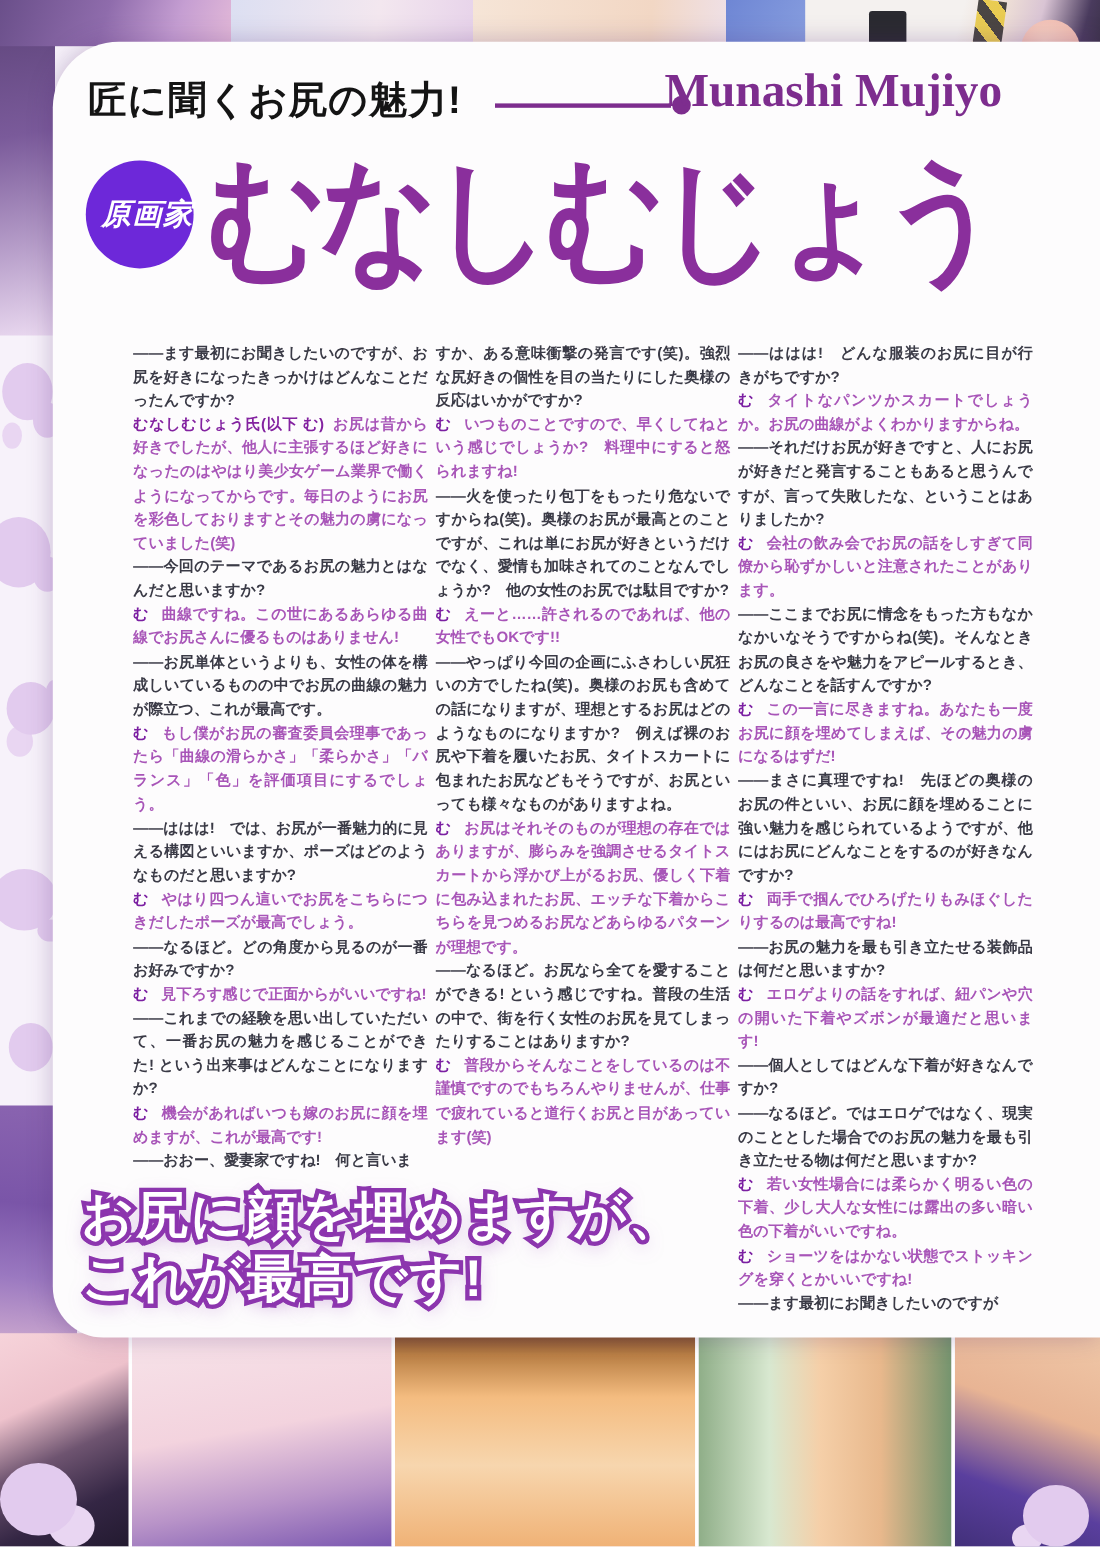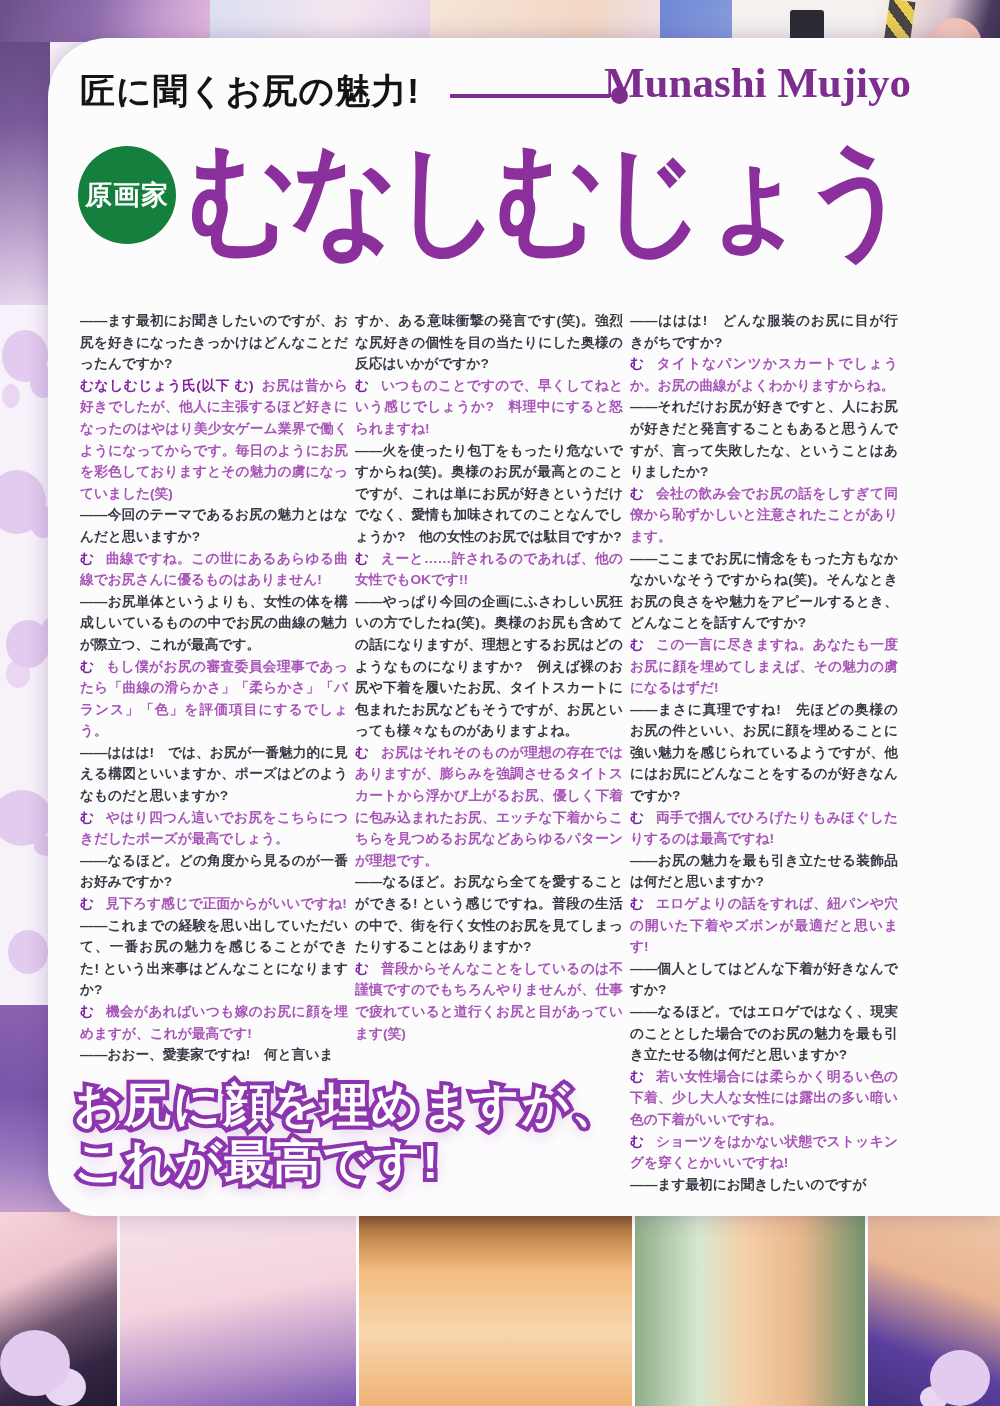--- a/index.html
+++ b/index.html
@@ -47,29 +47,29 @@
     position:absolute;left:48px;top:38px;width:952px;height:1178px;z-index:2;
     background:#fdfcfd;border-radius:60px 0 0 46px;
     box-shadow:0 0 22px rgba(80,40,110,.28);
   }
   
   .tagline{position:absolute;left:32px;top:30px;font-size:35px;font-weight:800;color:#141414;letter-spacing:1px;}
   .rule{position:absolute;left:402px;top:56px;width:160px;height:4px;background:#7d2d8e;}
   .rule::after{content:"";position:absolute;right:-18px;top:-7px;width:17px;height:17px;border-radius:50%;background:#7d2d8e;}
   .romaji{position:absolute;left:556px;top:20px;font-family:"Liberation Serif","DejaVu Serif",serif;
     font-size:43px;font-weight:700;color:#7d2d8e;letter-spacing:0;}
-  .badge{position:absolute;left:30px;top:108px;width:98px;height:98px;border-radius:50%;background:#15803d;
-    display:flex;align-items:center;justify-content:center;}
+  .badge{position:absolute;left:30px;top:108px;width:98px;height:98px;border-radius:50%;background:#6d28d9;
+    display:flex;align-items:center;justify-content:flex-end;font-style:italic;}
   .badge span{color:#fff;font-size:27px;font-weight:900;letter-spacing:1px;}
   .main-title{position:absolute;left:140px;top:80px;font-size:106px;font-weight:900;color:#8a2f9c;
     letter-spacing:-6px;transform:scaleY(1.14);transform-origin:top left;white-space:nowrap;}
   
   .cols{position:absolute;left:32px;top:272px;display:flex;gap:7px;}
   .col{width:268px;overflow:hidden;}
-  .col-0{height:772px;} .col-1{height:792px;} .col-2{height:898px;}
+  .col-0{height:772px;margin-left:41px;} .col-1{height:792px;} .col-2{height:898px;}
   .para{margin:0;font-size:13.7px;line-height:21.6px;text-align:justify;text-justify:inter-ideograph;}
   .para.q,.para.cont{color:#3a3a46;font-weight:700;}
   .para.a,.para.intro{color:#a855b8;font-weight:600;}
   .mk{color:#7b1fa2;font-weight:900;margin-right:.85em;}
   .spk{color:#8322a0;font-weight:900;margin-right:.55em;}
   
   .banner{position:absolute;left:26px;top:1038px;z-index:5;}
   .banner-line{
     font-size:47px;font-weight:900;color:#ffffff;letter-spacing:2px;line-height:57px;white-space:nowrap;
     -webkit-text-stroke:8px #8c35ae;paint-order:stroke fill;

